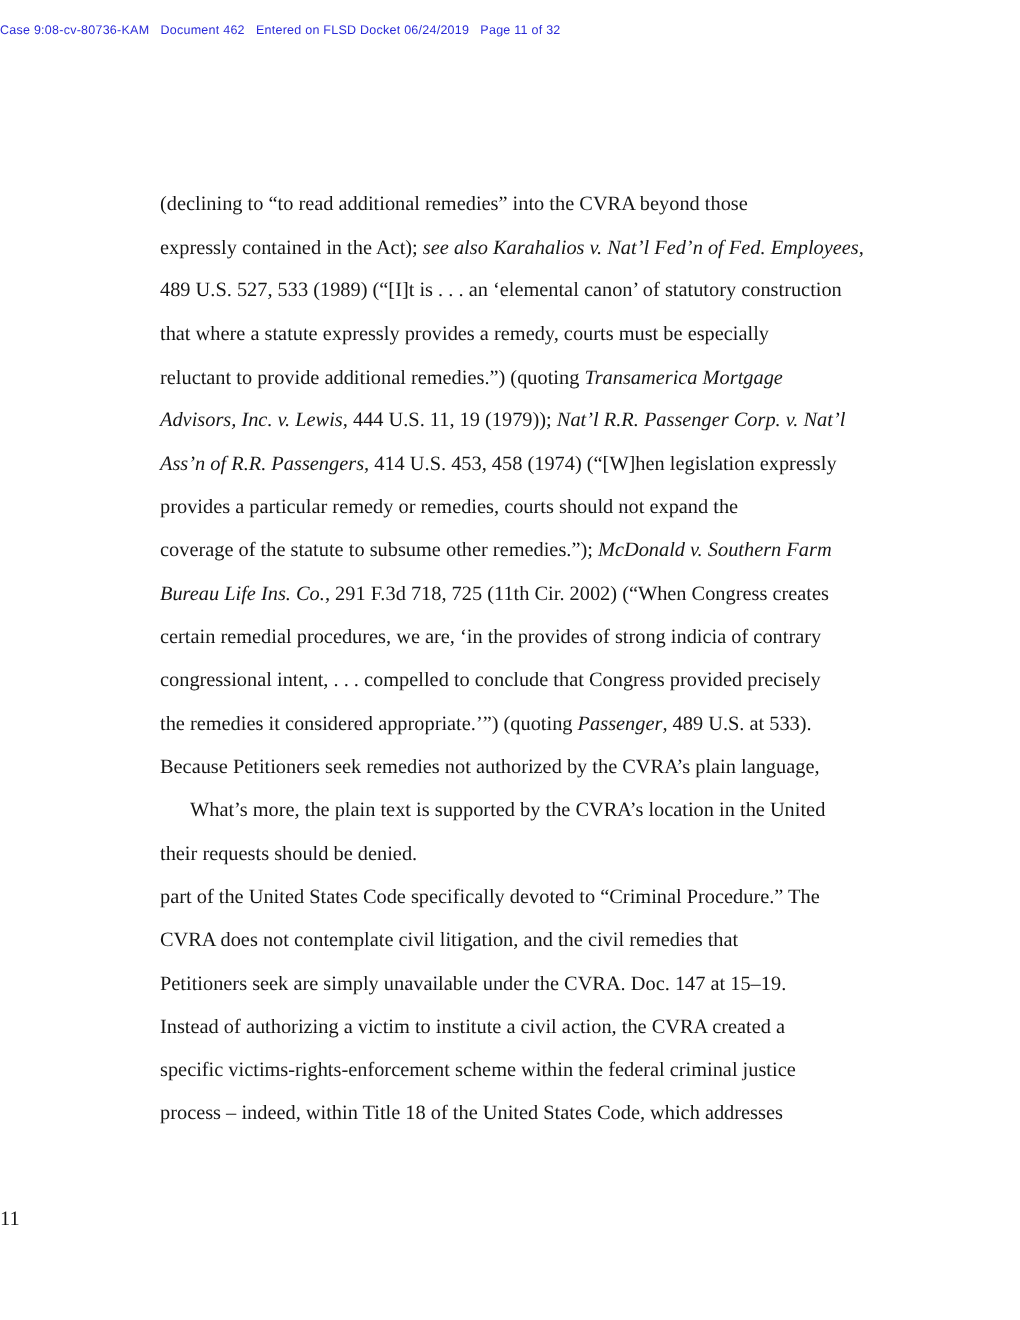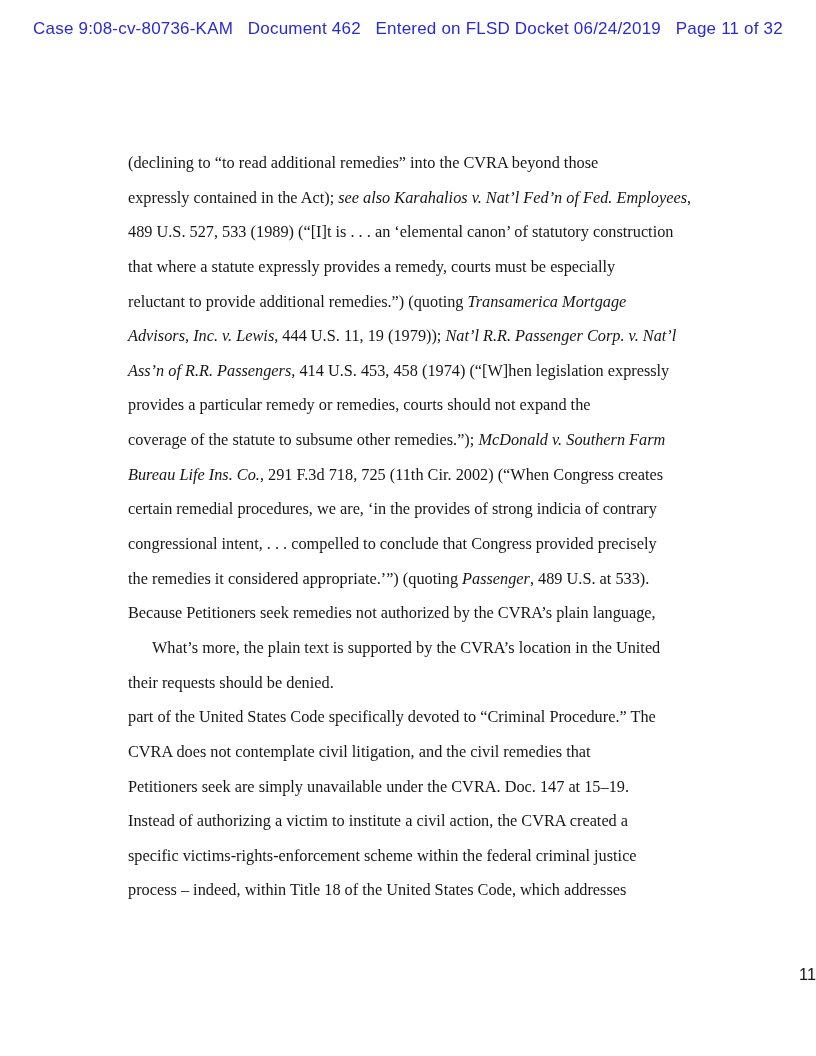--- a/index.html
+++ b/index.html
@@ -12,23 +12,22 @@
     width: 816px;
     height: 1056px;
     background: #ffffff;
     overflow: hidden;
   }
   .docket-header {
     position: absolute;
     top: 19px;
     left: 0;
     width: 100%;
-    text-align: center;
     font-family: "Liberation Sans", sans-serif;
-    font-size: 17px;
+    font-size: 10px;
     letter-spacing: 0.2px;
     white-space: pre;
   }
   .doc-body {
     position: absolute;
     left: 96px;
     top: 146px;
     width: 660px;
     font-family: "Liberation Serif", serif;
     font-size: 16.3px;
@@ -43,22 +42,22 @@
     text-indent: 24px;
   }
   .em {
     font-style: italic;
   }
   .page-footer {
     position: absolute;
     top: 965px;
     left: 0;
     width: 100%;
-    text-align: right;
-    font-family: Liberation Sans, sans-serif;
+    text-align: left;
+    font-family: Liberation Serif, serif;
     font-size: 16.3px;
   }
 </style>
 </head>
 <body>
 
 <div class="page">
   <div class="docket-header" style="color: rgb(42, 42, 216);">Case 9:08-cv-80736-KAM   Document 462   Entered on FLSD Docket 06/24/2019   Page 11 of 32</div>
 
   <div class="doc-body" id="doc-body" style="color: rgb(22, 22, 22);">

